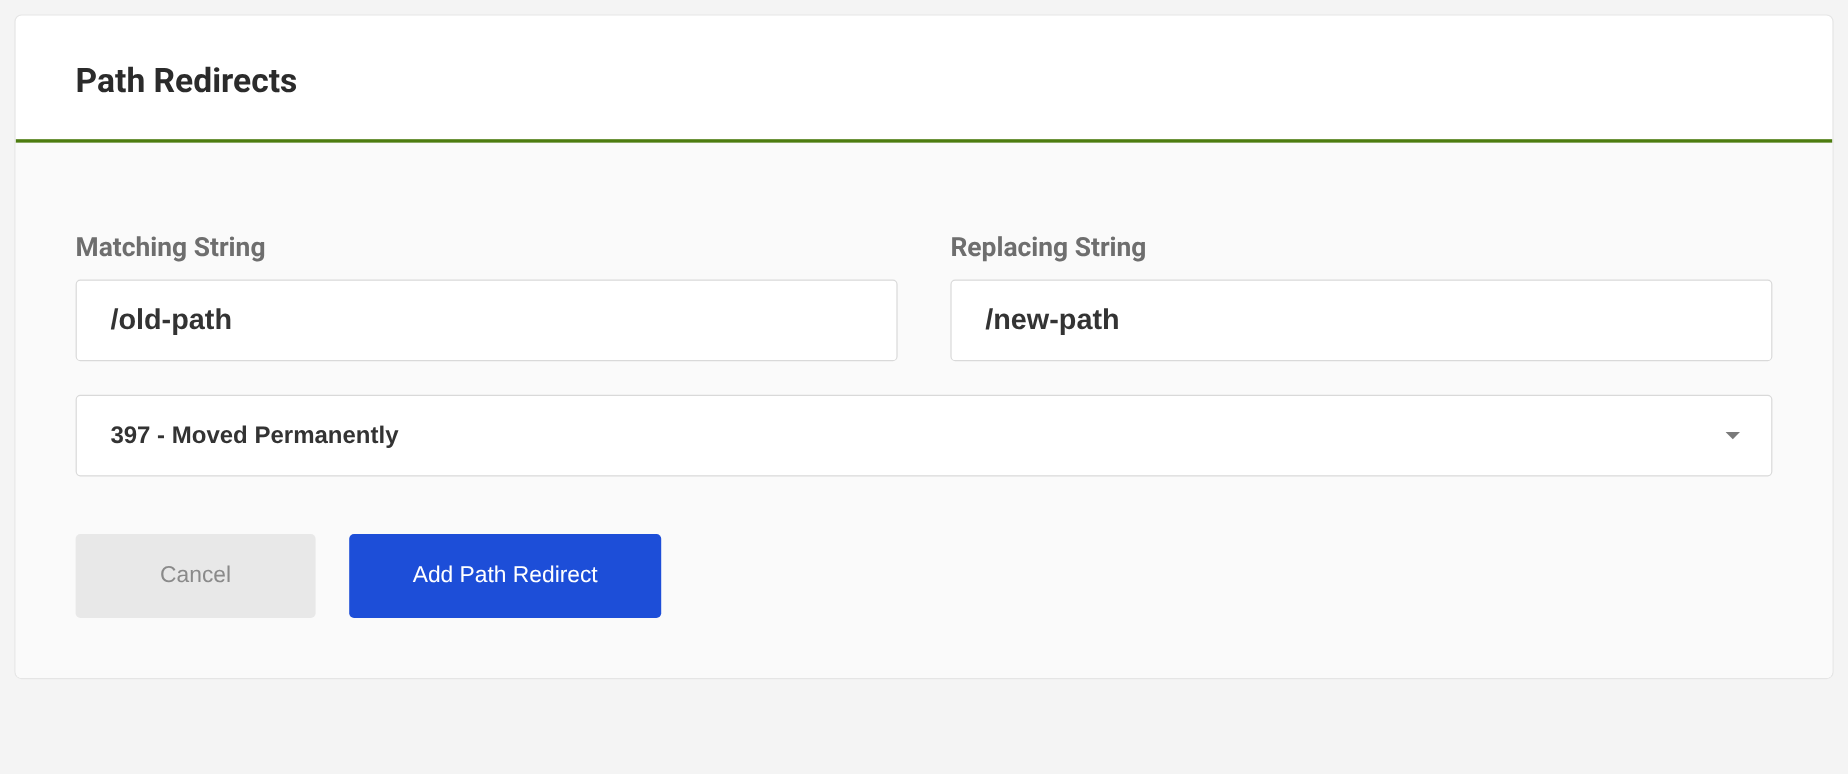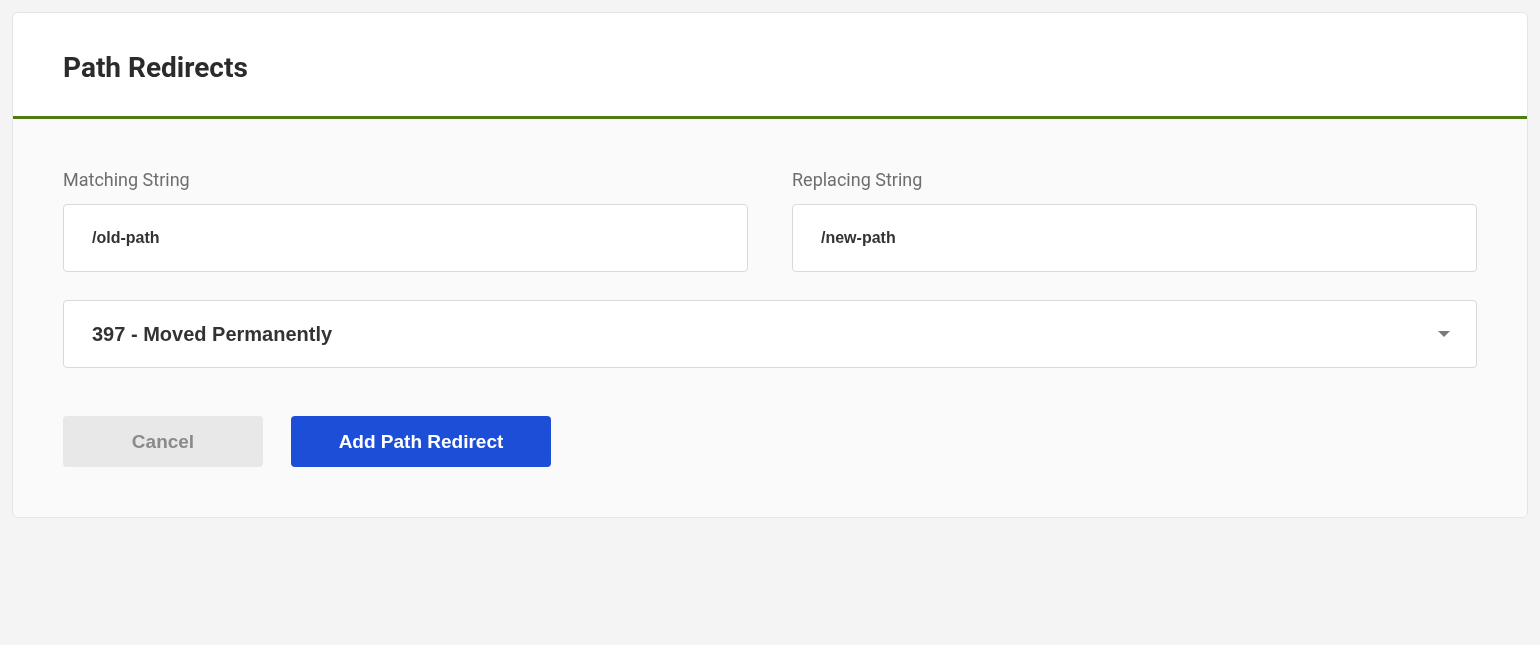--- a/index.html
+++ b/index.html
@@ -40,30 +40,31 @@
     }
     .form-col {
       flex: 1;
       min-width: 0;
     }
     .form-col-half {
       width: calc(50% - 22px);
     }
     .field-label {
       display: block;
-      font-size: 18px;
+      font-size: 22px;
       color: #6e6e6e;
       margin-bottom: 14px;
-      font-weight: 400;
+      font-weight: 700;
+      margin-top: 25px;
     }
     .text-input {
       width: 100%;
       height: 68px;
       padding: 0 28px;
-      font-size: 16px;
+      font-size: 24px;
       font-weight: 600;
       color: #333;
       background: #fff;
       border: 1px solid #d9d9d9;
       border-radius: 4px;
       outline: none;
     }
     .select-wrap {
       position: relative;
       width: 100%;
@@ -97,25 +98,25 @@
     }
     .select-caret svg {
       display: block;
     }
     .button-row {
       display: flex;
       gap: 28px;
       margin-top: 48px;
     }
     .btn {
-      height: 51px;
+      height: 70px;
       border: none;
       border-radius: 4px;
       font-size: 19px;
-      font-weight: 700;
+      font-weight: 400;
       cursor: pointer;
       padding: 0 38px;
       display: inline-flex;
       align-items: center;
       justify-content: center;
     }
     .btn-cancel {
       background: #e8e8e8;
       color: #8a8a8a;
       min-width: 200px;

